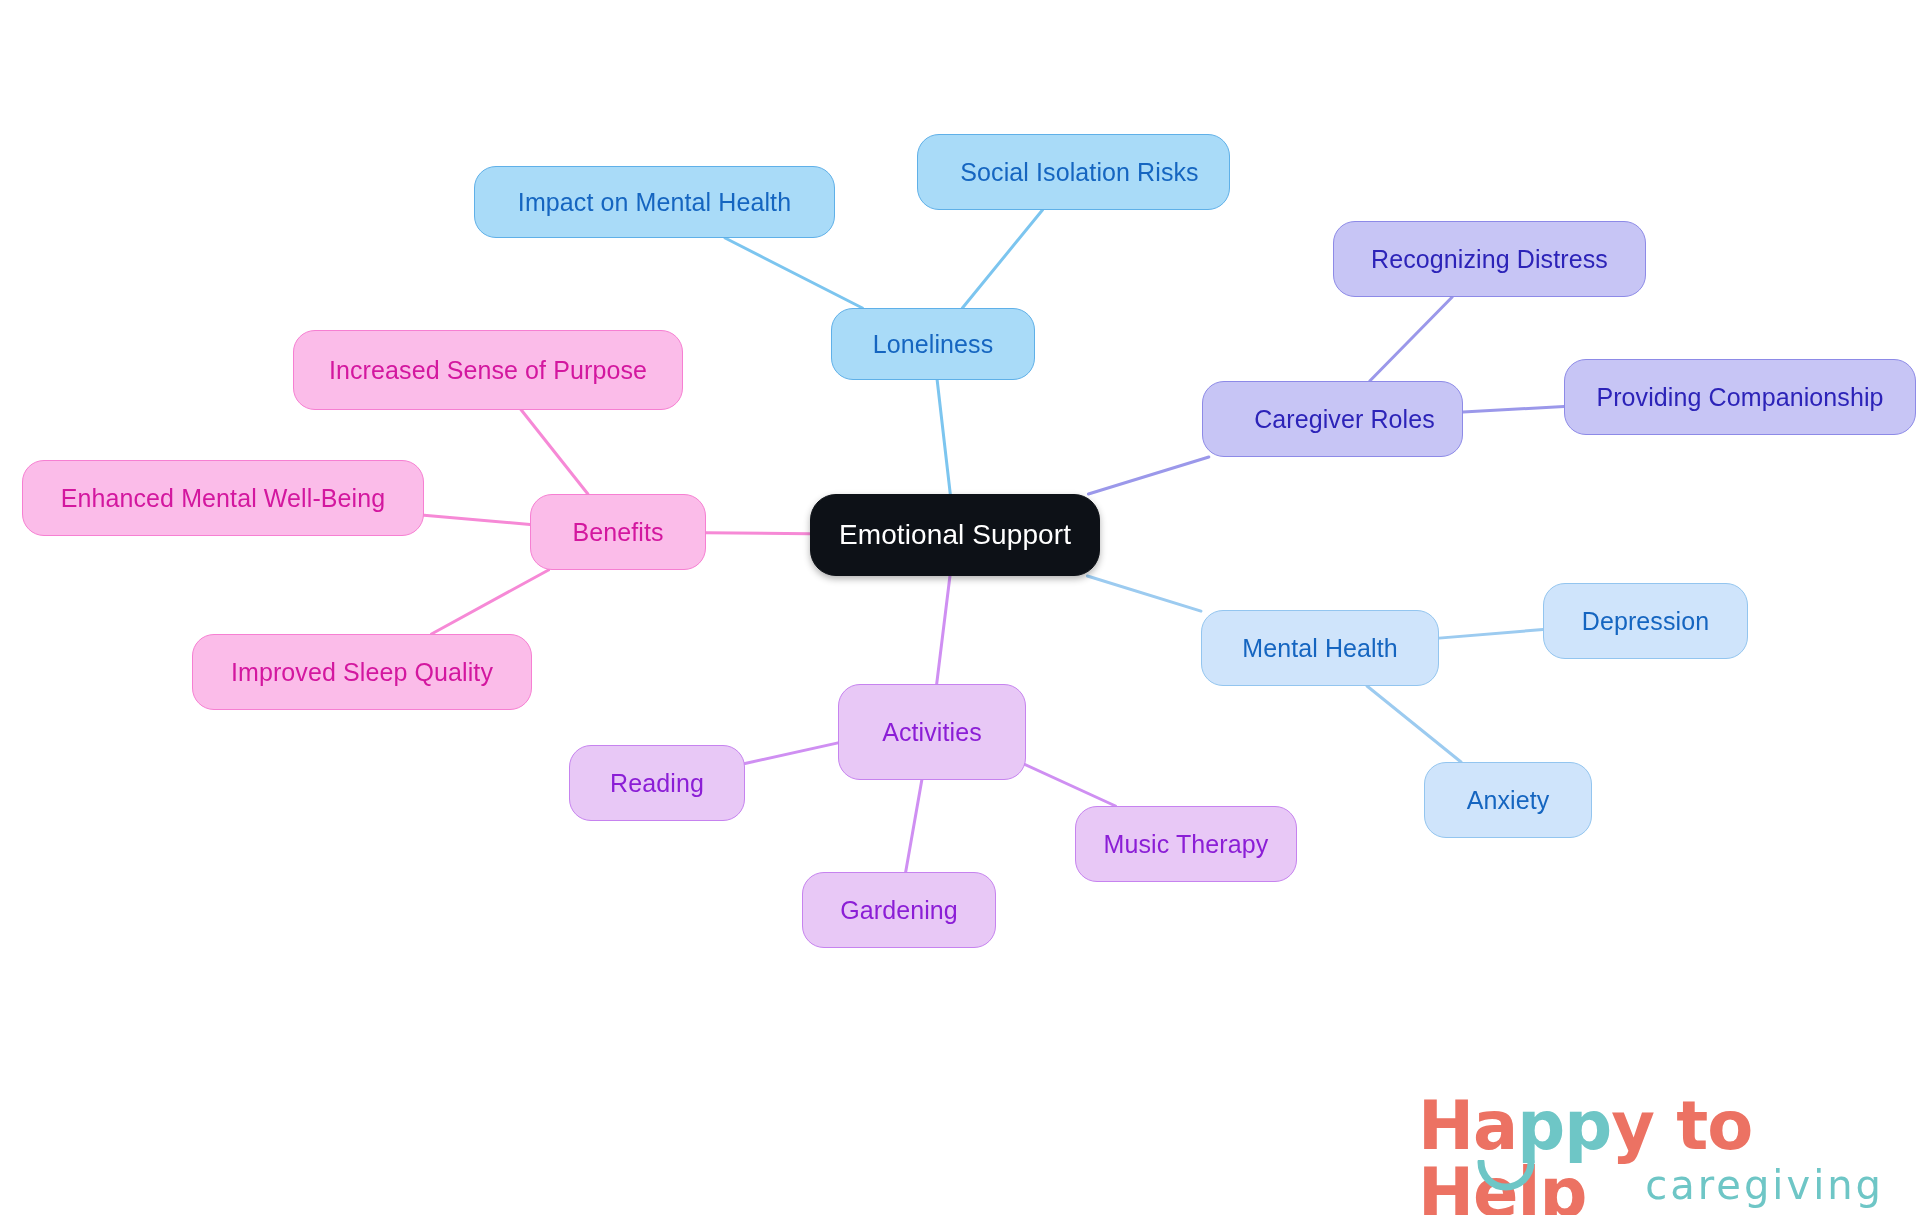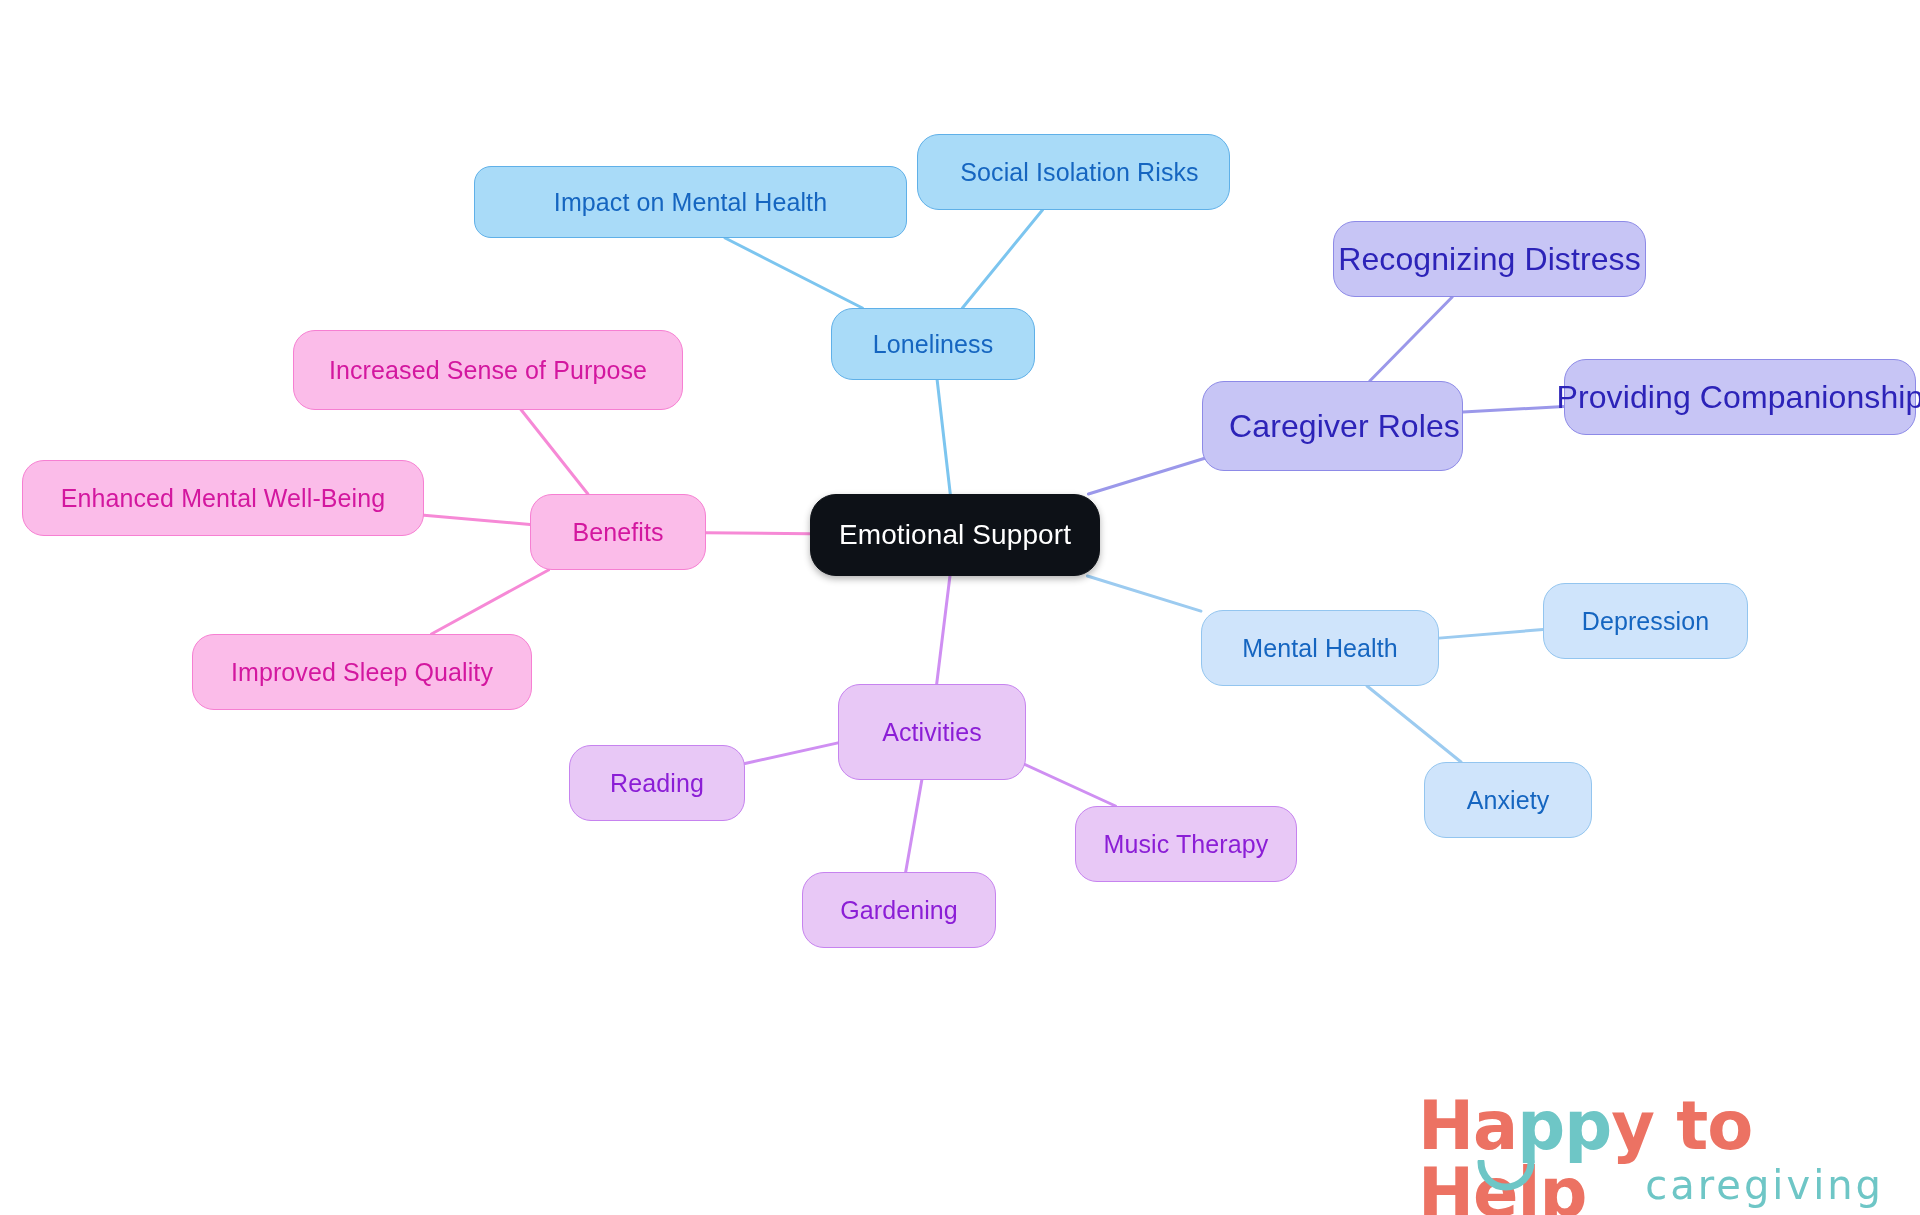--- a/index.html
+++ b/index.html
@@ -62,21 +62,21 @@
   .node-blue-b {
     background: #cfe4fb;
     border-color: #93c5ef;
     color: #1565c0;
     font-size: 25px;
   }
   .node-purple {
     background: #c7c5f5;
     border-color: #8d8ae7;
     color: #2c23b8;
-    font-size: 32px;
+    font-size: 25px;
   }
   .node-pink {
     background: #fbbce9;
     border-color: #f67fd2;
     color: #d3179f;
     font-size: 25px;
   }
   .node-violet {
     background: #e8c8f6;
     border-color: #c683ef;
@@ -145,27 +145,27 @@
       <line x1="530" y1="524.4253164556962" x2="424" y2="515.3012658227848" stroke="#f689d6" stroke-width="3" stroke-linecap="round"></line>
       <line x1="548.5142857142857" y1="570" x2="431.48571428571427" y2="634" stroke="#f689d6" stroke-width="3" stroke-linecap="round"></line>
     </svg>
   <div id="node-layer">
       <div class="node node-root" style="left: 810px; top: 494px; width: 290px; height: 82px;">
         <span class="node-label">Emotional Support</span>
       </div>
       <div class="node node-blue-a" style="left: 831px; top: 308px; width: 204px; height: 72px;">
         <span class="node-label">Loneliness</span>
       </div>
-      <div class="node node-blue-a" style="left: 474px; top: 166px; width: 433px; height: 72px; border-radius: 17px;">
+      <div class="node node-blue-a" style="left: 474px; top: 166px; width: 361px; height: 72px;">
         <span class="node-label">Impact on Mental Health</span>
       </div>
       <div class="node node-blue-a" style="left: 917px; top: 134px; width: 313px; height: 76px; padding-left: 12px;">
         <span class="node-label">Social Isolation Risks</span>
       </div>
-      <div class="node node-purple" style="left: 1202px; top: 381px; width: 261px; height: 90px; padding-left: 24px;">
+      <div class="node node-purple" style="left: 1202px; top: 381px; width: 261px; height: 76px; padding-left: 24px;">
         <span class="node-label">Caregiver Roles</span>
       </div>
       <div class="node node-purple" style="left: 1333px; top: 221px; width: 313px; height: 76px;">
         <span class="node-label">Recognizing Distress</span>
       </div>
       <div class="node node-purple" style="left: 1564px; top: 359px; width: 352px; height: 76px;">
         <span class="node-label">Providing Companionship</span>
       </div>
       <div class="node node-blue-b" style="left: 1201px; top: 610px; width: 238px; height: 76px;">
         <span class="node-label">Mental Health</span>

